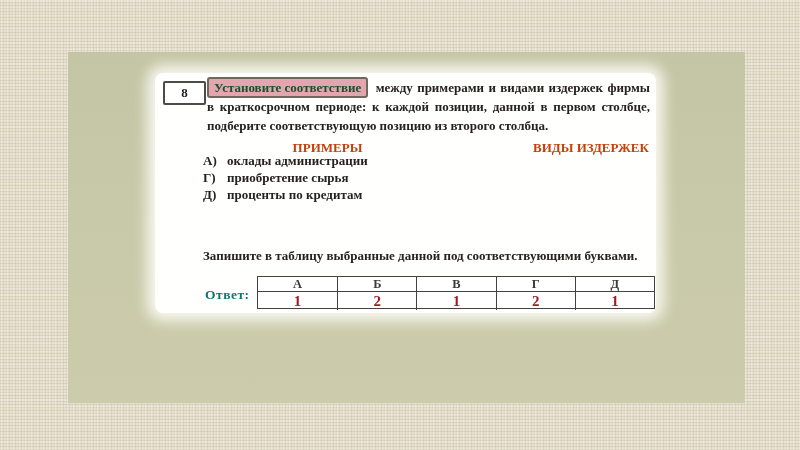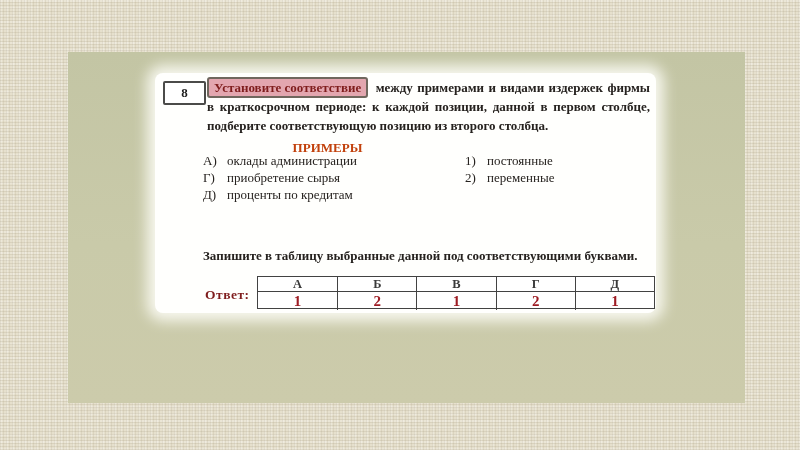--- a/index.html
+++ b/index.html
@@ -31,42 +31,42 @@
   }
   .para{
     position:absolute;left:52px;top:4px;width:443px;
     font-size:13px;font-weight:700;line-height:18.5px;
     text-align:justify;margin:0;
   }
   .hl{
     display:inline-block;
     background:#e3a6af;border:2px solid #70675e;border-radius:3px;
     padding:0 5px;margin-right:3px;
-    color:#7f1d1d;line-height:17px;
+    color:#14532d;line-height:17px;
   }
   .col-header{
     position:absolute;top:67px;font-size:13px;font-weight:700;
     text-align:center;color:#c2410c;white-space:nowrap;
   }
   .hdr-examples{left:115px;width:115px;}
   .hdr-types{left:378px;width:110px;}
-  .list{position:absolute;font-size:13px;font-weight:400;line-height:16.8px;color:#26221f;}
+  .list{position:absolute;font-size:13px;font-weight:700;line-height:16.8px;color:#26221f;}
   .examples{left:48px;top:80px;width:238px;}
   .types{left:310px;top:80px;width:160px;}
   .item{padding-left:24px;text-indent:-24px;}
   .types .item{padding-left:22px;text-indent:-22px;}
   .item .letter{display:inline-block;width:24px;text-indent:0;}
   .types .item .letter{width:22px;}
   .instruction{
     position:absolute;left:48px;top:175px;width:448px;
     font-size:13px;font-weight:700;color:#26221f;white-space:nowrap;
   }
   .answer-label{
     position:absolute;left:50px;top:214px;
-    font-size:13.5px;font-weight:600;color:#7f1d1d;letter-spacing:0.5px;
+    font-size:13.5px;font-weight:600;color:#0f766e;letter-spacing:0.5px;
   }
   .ans-table{
     position:absolute;left:102px;top:203px;width:398px;height:33px;
     display:grid;grid-template-columns:repeat(5,1fr);grid-template-rows:15px 18px;
     border:1px solid #424242;background:#fff;box-sizing:border-box;
   }
   .cell{
     display:flex;align-items:center;justify-content:center;
     border-left:1px solid #424242;box-sizing:border-box;
   }
@@ -80,31 +80,28 @@
 <div class="slide">
   <div class="doc">
 
     <div class="qbox">
       <span>8</span>
     </div>
 
     <p class="para"><span class="hl">Установите соответствие</span><span> между примерами и видами издержек фирмы в краткосрочном периоде: к каждой позиции, данной в первом столбце, подберите соответствующую позицию из второго столбца.</span></p>
 
     <div class="col-header hdr-examples">ПРИМЕРЫ</div>
+    <div class="col-header hdr-types">ВИДЫ ИЗДЕРЖЕК</div>
 
     <div class="list examples">
       <div class="item"><span class="letter">А)</span><span>оклады администрации</span></div>
       <div class="item"><span class="letter">Г)</span><span>приобретение сырья</span></div>
       <div class="item"><span class="letter">Д)</span><span>проценты по кредитам</span></div>
     </div>
 
-    <div class="list types">
-      <div class="item"><span class="letter">1)</span><span>постоянные</span></div>
-      <div class="item"><span class="letter">2)</span><span>переменные</span></div>
-    </div>
 
     <div class="instruction">Запишите в таблицу выбранные данной под соответствующими буквами.</div>
 
     <div class="answer-label">Ответ:</div>
 
     <div class="ans-table">
       <div class="cell hdr">А</div>
       <div class="cell hdr">Б</div>
       <div class="cell hdr">В</div>
       <div class="cell hdr">Г</div>

